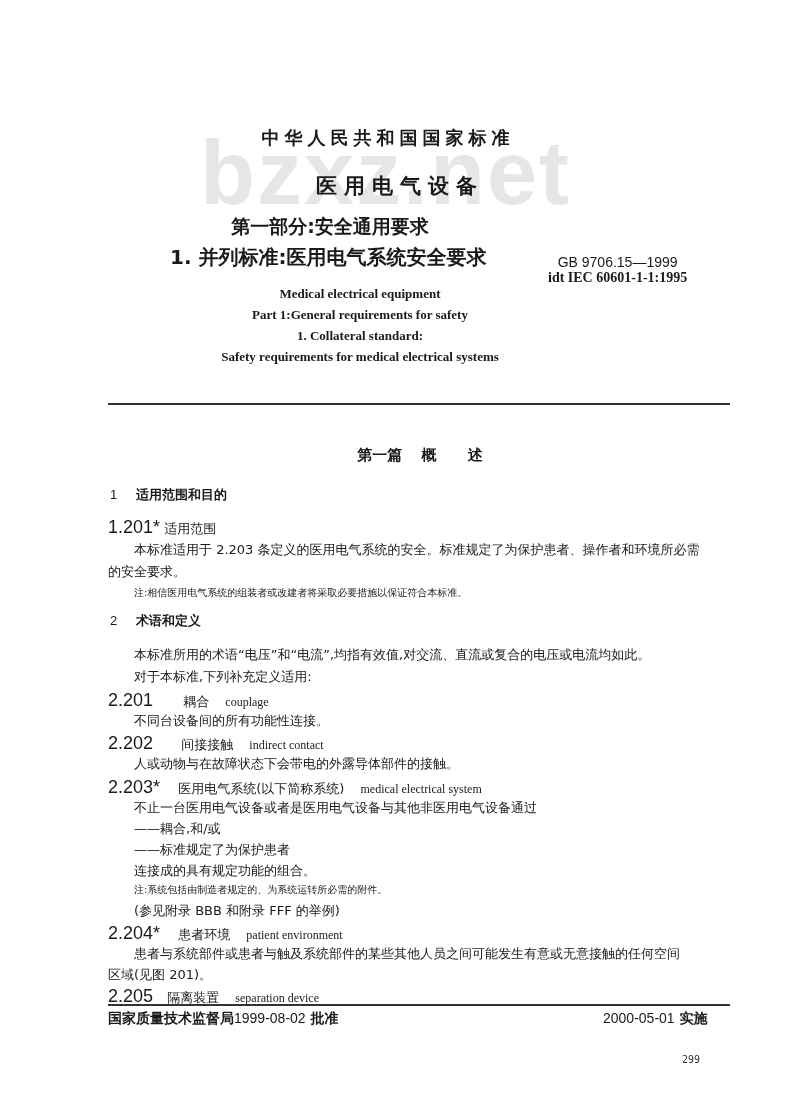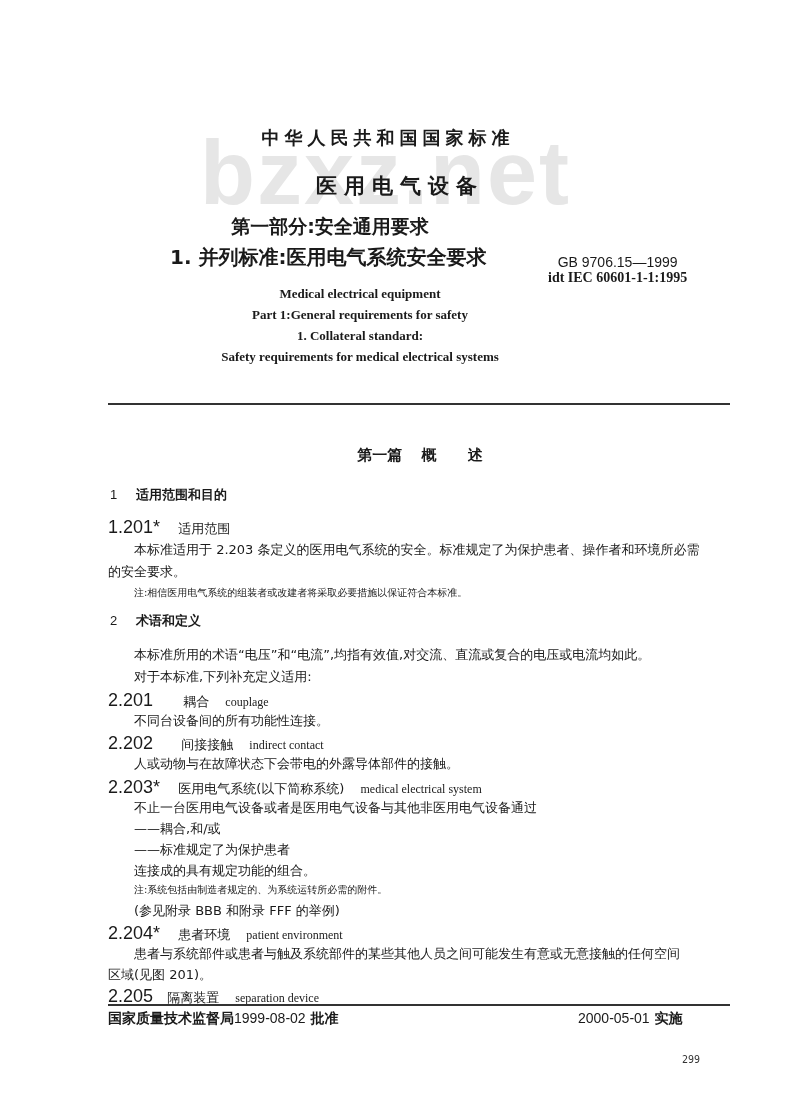--- a/index.html
+++ b/index.html
@@ -19,21 +19,21 @@
     .section-title span { display: inline-block; }
     .heading { left: 110px; font-size: 13px; font-weight: bold; }
     .heading .no { font-family: "Liberation Sans", sans-serif; font-weight: normal; display: inline-block; width: 26px; }
     .clause { left: 108px; font-size: 13px; }
     .clause .no { font-family: "Liberation Sans", sans-serif; font-size: 18px; display: inline-block; }
     .clause .en-term { font-family: "Liberation Serif", serif; font-size: 12px; margin-left: 12px; }
     .para { font-size: 13px; }
     .note { font-size: 10px; }
     .footer-left { left: 108px; top: 1010px; font-size: 14px; font-weight: bold; }
     .footer-left .date { font-family: "Liberation Sans", sans-serif; font-weight: normal; }
-    .footer-right { left: 578px; top: 1010px; font-size: 14px; font-weight: bold; }
+    .footer-right { left: 603px; top: 1010px; font-size: 14px; font-weight: bold; }
     .footer-right .date { font-family: "Liberation Sans", sans-serif; font-weight: normal; }
     .page-no { left: 682px; top: 1054px; font-family: "DejaVu Sans Mono", monospace; font-size: 10px; color: #333; }
   </style>
 </head>
 <body>
 
 <div class="abs watermark">bzxz.net</div>
 
 <div class="abs layer std-country">中华人民共和国国家标准</div>
 <div class="abs layer title-main">医用电气设备</div>
@@ -57,21 +57,21 @@
   <span style="margin-left:14px;">概</span>
   <span style="margin-left:26px;">述</span>
 </div>
 
 <div class="abs layer heading" style="top:486px;">
   <span class="no">1</span><span>适用范围和目的</span>
 </div>
 
 <div class="abs layer clause" style="top:517px;">
   <span class="no">1.201*</span>
-  <span style="margin-left:14px;">适用范围</span>
+  <span style="">适用范围</span>
 </div>
 <div class="abs layer para" style="left:134px; top:541px;">本标准适用于 2.203 条定义的医用电气系统的安全。标准规定了为保护患者、操作者和环境所必需</div>
 <div class="abs layer para" style="left:108px; top:563px;">的安全要求。</div>
 <div class="abs layer note" style="left:134px; top:586px;">注:相信医用电气系统的组装者或改建者将采取必要措施以保证符合本标准。</div>
 
 <div class="abs layer heading" style="top:612px;">
   <span class="no">2</span><span>术语和定义</span>
 </div>
 <div class="abs layer para" style="left:134px; top:646px;">本标准所用的术语“电压”和“电流”,均指有效值,对交流、直流或复合的电压或电流均如此。</div>
 <div class="abs layer para" style="left:134px; top:668px;">对于本标准,下列补充定义适用:</div>

